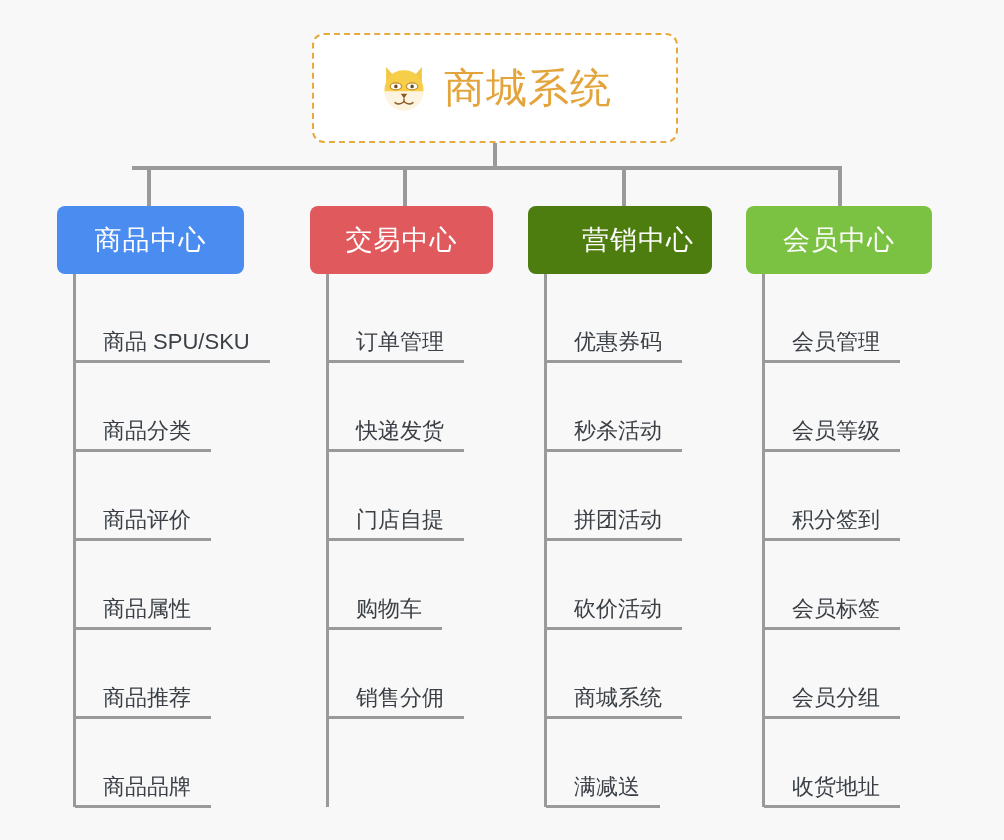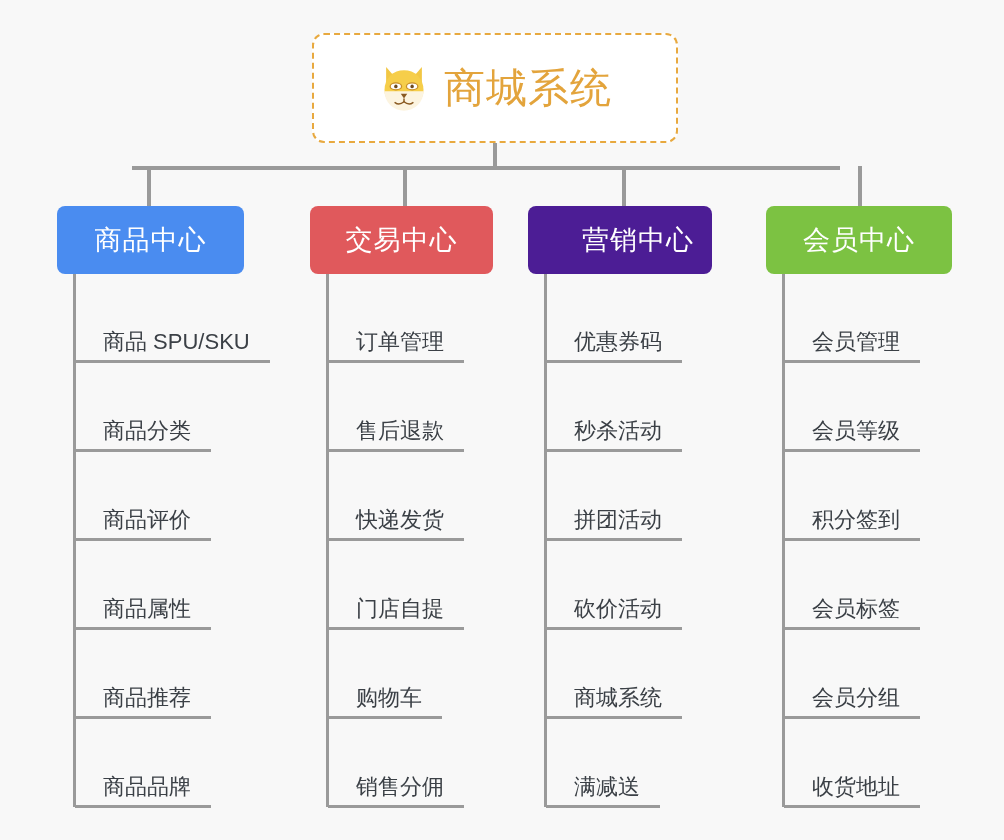--- a/index.html
+++ b/index.html
@@ -73,21 +73,21 @@
   }
 
   
   .column {
     position: absolute;
     top: 206px;
   }
   .col-0 { left: 57px;  width: 187px; }
   .col-1 { left: 310px; width: 183px; }
   .col-2 { left: 528px; width: 184px; }
-  .col-3 { left: 766px; width: 186px; text-align: center; }
+  .col-3 { left: 746px; width: 186px; text-align: center; }
 
   
   .cat-drop {
     position: absolute;
     top: -40px;
     width: 4px;
     height: 40px;
     background: #9a9a9a;
   }
   .col-0 .cat-drop { left: 90px; }
@@ -209,40 +209,37 @@
     <div class="cat-drop" style="background: rgb(154, 154, 154);"></div>
     <div class="cat-box" style="background: rgb(224, 89, 92);">
       <span>交易中心</span>
     </div>
     <div class="leaf-list">
       <div class="spine" style="background: rgb(154, 154, 154);"></div>
       <div class="leaf">
           <span class="leaf-inner" style="border-bottom-color: rgb(154, 154, 154);"><span class="leaf-label">订单管理</span></span>
         </div>
       <div class="leaf">
-          <span class="leaf-inner" style="border-bottom-color: rgb(154, 154, 154);"><span class="leaf-label">售后退款</span></span>
-        </div>
-      <div class="leaf">
           <span class="leaf-inner" style="border-bottom-color: rgb(154, 154, 154);"><span class="leaf-label">快递发货</span></span>
         </div>
       <div class="leaf">
           <span class="leaf-inner" style="border-bottom-color: rgb(154, 154, 154);"><span class="leaf-label">门店自提</span></span>
         </div>
       <div class="leaf">
           <span class="leaf-inner" style="border-bottom-color: rgb(154, 154, 154);"><span class="leaf-label">购物车</span></span>
         </div>
       <div class="leaf">
           <span class="leaf-inner" style="border-bottom-color: rgb(154, 154, 154);"><span class="leaf-label">销售分佣</span></span>
         </div>
     </div>
   </div>
 
   <div class="column col-2">
     <div class="cat-drop" style="background: rgb(154, 154, 154);"></div>
-    <div class="cat-box" style="background: #4c1d95; padding-left: 36px;">
+    <div class="cat-box" style="background: #4d7c0f; padding-left: 36px;">
       <span>营销中心</span>
     </div>
     <div class="leaf-list">
       <div class="spine" style="background: rgb(154, 154, 154);"></div>
       <div class="leaf">
           <span class="leaf-inner" style="border-bottom-color: rgb(154, 154, 154); text-align: center;"><span class="leaf-label">优惠券码</span></span>
         </div>
       <div class="leaf">
           <span class="leaf-inner" style="border-bottom-color: rgb(154, 154, 154);"><span class="leaf-label">秒杀活动</span></span>
         </div>

